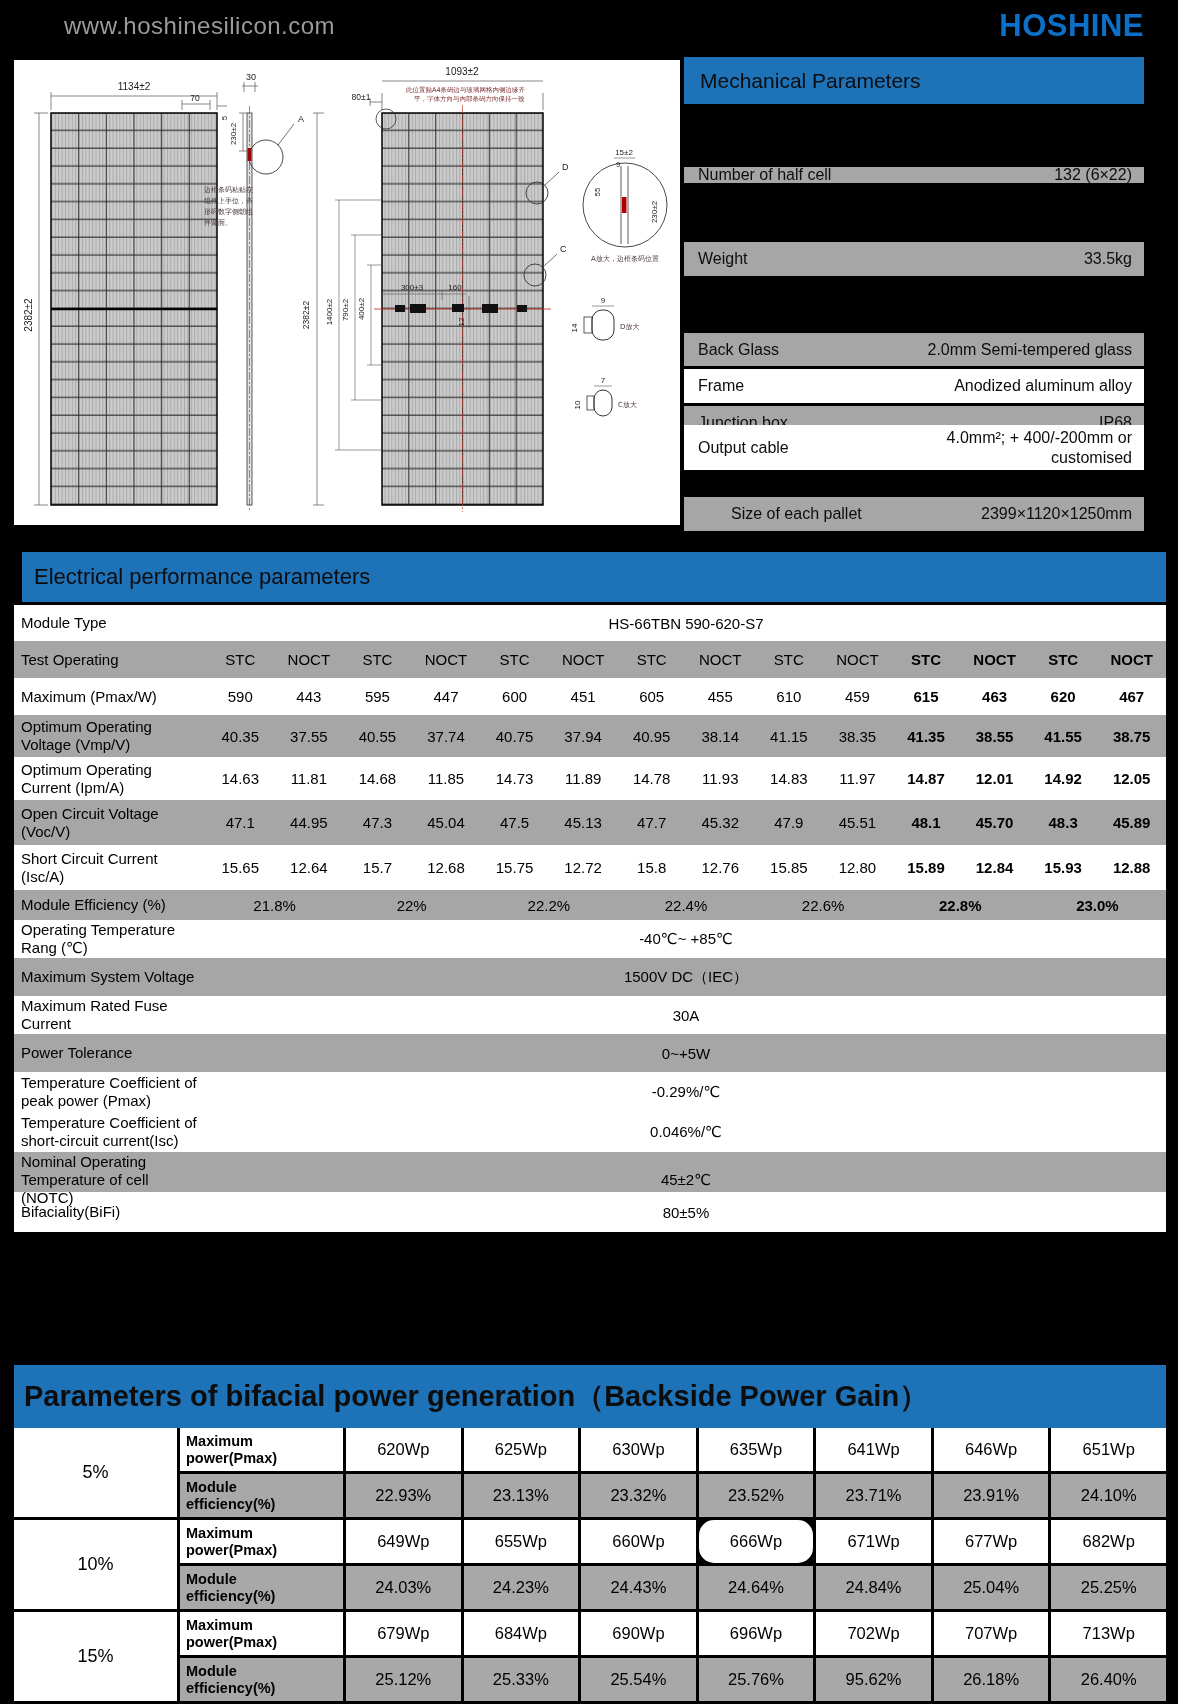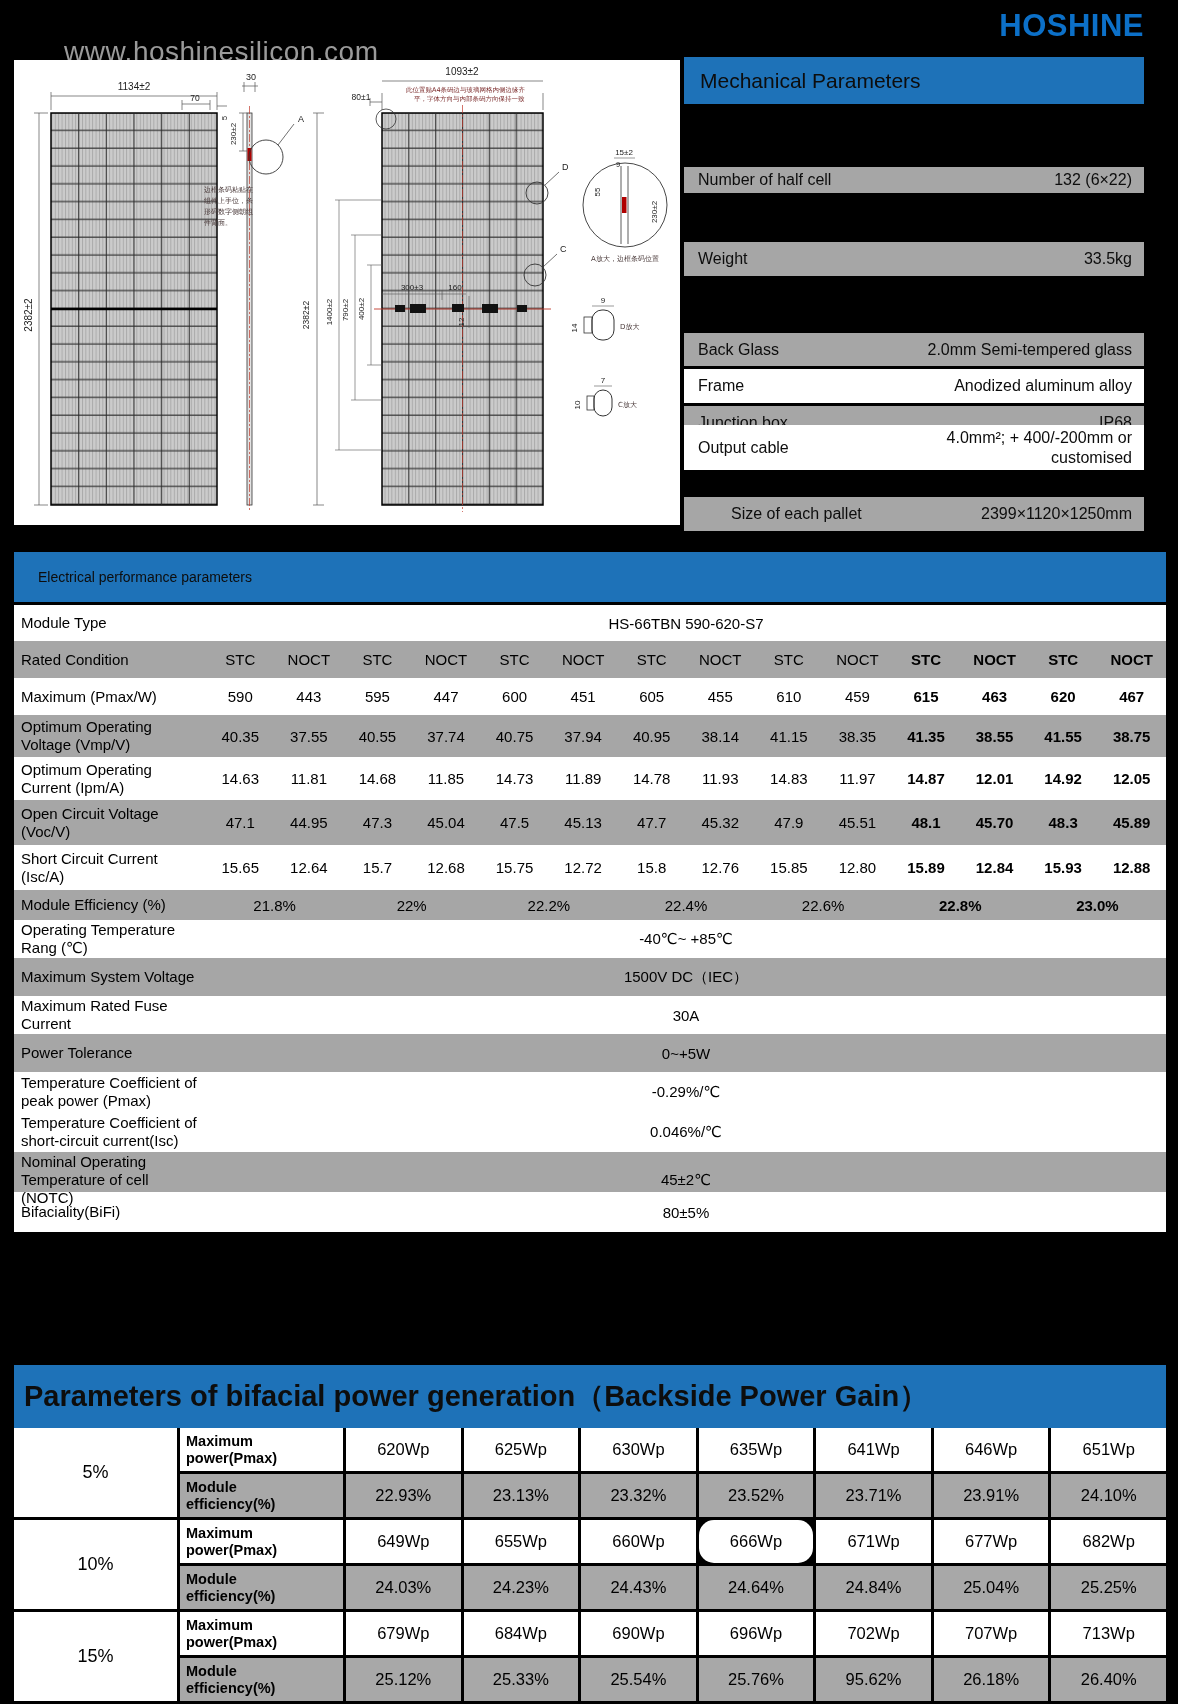--- a/index.html
+++ b/index.html
@@ -8,41 +8,41 @@
     --brand:#0c70c8;
   }
   *{box-sizing:border-box;}
   html,body{margin:0;padding:0;}
   body{
     width:1178px;height:1704px;position:relative;background:#000;
     font-family:"Liberation Sans","DejaVu Sans",sans-serif;overflow:hidden;
   }
   .abs{position:absolute;}
   
-  .site-url{left:64px;top:12px;font-size:28px;color:#9a9a9a;letter-spacing:0.5px;margin-top:24px;}
+  .site-url{left:64px;top:12px;font-size:24px;color:#9a9a9a;letter-spacing:0.5px;}
   .brand{right:34px;top:8px;font-size:31px;font-weight:800;color:var(--brand);letter-spacing:0.5px;}
   
   .drawing{left:14px;top:60px;width:666px;height:465px;background:#fff;}
   .drawing svg{display:block;}
   .dimtxt{fill:#222;font-family:"Liberation Sans","DejaVu Sans",sans-serif;}
   .cnote{fill:#4a3a3a;font-family:"DejaVu Sans",sans-serif;}
   .cnote-red{fill:#7b2b2b;font-family:"DejaVu Sans",sans-serif;}
   
   .mech{left:684px;top:57px;width:460px;height:478px;}
   .mech-bar{position:absolute;top:0;left:0;right:0;height:47px;background:var(--blue);
     display:flex;align-items:center;padding-left:16px;font-size:21px;color:#0d0d0d;}
   .mech-row{position:absolute;left:0;right:0;display:flex;justify-content:space-between;
     align-items:center;padding:0 12px 0 14px;font-size:16px;color:#0d0d0d;}
   .mech-row.g{background:var(--gray);}
   .mech-row.w{background:#fff;}
   .mech-val{max-width:252px;text-align:right;line-height:1.25;}
   
   .elec{left:14px;top:552px;width:1152px;}
   .elec-bar{height:50px;background:var(--blue);display:flex;align-items:center;
-    padding-left:24px;font-size:14px;color:#0d0d0d;}
+    padding-left:12px;font-size:22px;color:#0d0d0d;margin-left:8px;}
   .etable{margin-top:3px;}
   .erow{display:grid;grid-template-columns:192px repeat(14,1fr);align-items:center;
     font-size:15px;color:#000;}
   .erow.g{background:var(--gray);}
   .erow.w{background:#fff;}
   .erow .lbl{padding:1px 2px 1px 7px;line-height:1.2;}
   .erow .c{text-align:center;}
   .erow .c2{grid-column:span 2;text-align:center;}
   .erow .span14{grid-column:2/16;text-align:center;}
   .em{font-weight:700;}
@@ -185,21 +185,21 @@
       <text class="dimtxt" x="589" y="323" font-size="8" text-anchor="middle">7</text>
       <text class="dimtxt" x="566" y="345" font-size="8" text-anchor="middle" transform="rotate(-90 566 345)">10</text>
       <text class="cnote" x="604" y="347" font-size="7">C放大</text>
     </g>
   </svg>
 </div>
 
 <div class="abs mech">
   <div class="mech-bar">Mechanical Parameters</div>
   <div id="mech-rows">
-      <div class="mech-row g" style="top: 110px; height: 26px;">
+      <div class="mech-row g" style="top: 110px; height: 16px;">
         <div class="mech-lbl">Number of half cell</div>
         <div class="mech-val">132 (6×22)</div>
       </div>
       <div class="mech-row g" style="top: 185px; height: 34px;">
         <div class="mech-lbl">Weight</div>
         <div class="mech-val">33.5kg</div>
       </div>
       <div class="mech-row g" style="top: 276px; height: 33px;">
         <div class="mech-lbl">Back Glass</div>
         <div class="mech-val">2.0mm Semi-tempered glass</div>
@@ -224,21 +224,21 @@
 </div>
 
 <div class="abs elec">
   <div class="elec-bar">Electrical performance parameters</div>
   <div class="etable" id="elec-table">
       <div class="erow w" style="height: 36px;">
         <div class="lbl">Module Type</div>
         <div class="span14">HS-66TBN 590-620-S7</div>
       </div>
       <div class="erow g" style="height: 37px;">
-        <div class="lbl">Rated Condition</div>
+        <div class="lbl">Test Operating</div>
         <div class="c">STC</div>
         <div class="c">NOCT</div>
         <div class="c">STC</div>
         <div class="c">NOCT</div>
         <div class="c">STC</div>
         <div class="c">NOCT</div>
         <div class="c">STC</div>
         <div class="c">NOCT</div>
         <div class="c">STC</div>
         <div class="c">NOCT</div>

